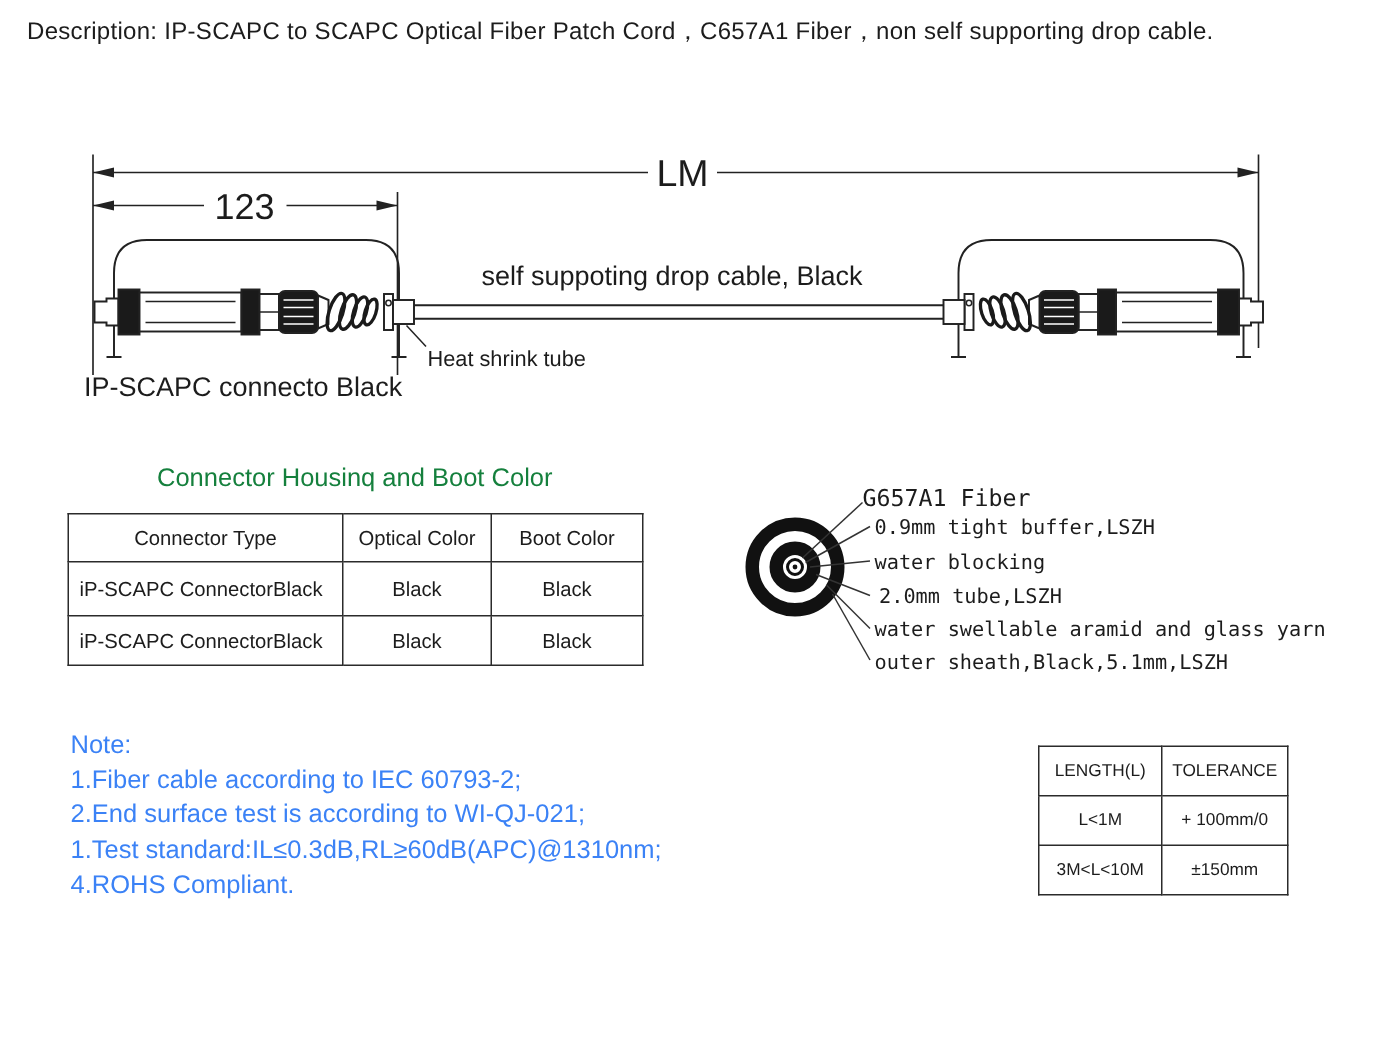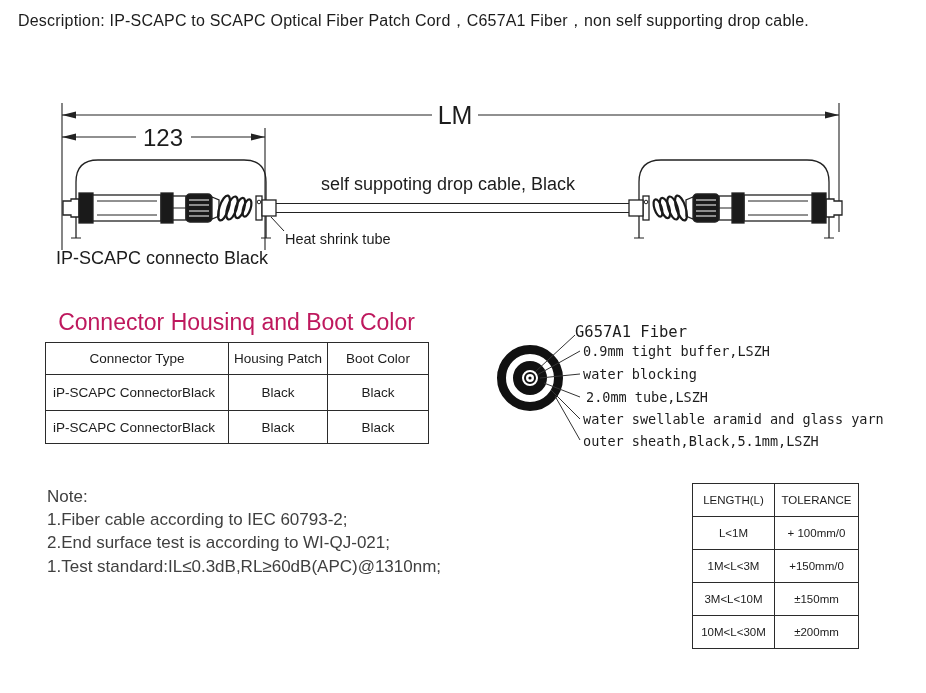--- a/index.html
+++ b/index.html
@@ -14,36 +14,36 @@
   }
   svg text{fill:#1c1c1c;}
   .dimtext{font-family:"Liberation Sans",sans-serif;font-size:24px;}
   .dimtext-big{font-family:"Liberation Sans",sans-serif;font-size:25px;}
   .dwg-label{font-family:"Liberation Sans",sans-serif;font-size:18px;}
   .dwg-label-sm{font-family:"Liberation Sans",sans-serif;font-size:14.5px;}
   .fiber-title{font-family:"DejaVu Sans Mono",monospace;font-size:15.5px;}
   .fiber-label{font-family:"DejaVu Sans Mono",monospace;font-size:13.5px;}
 
   .tbl-title{
-    left:45px;top:309px;width:383px;text-align:center;font-size:23px;color:#be185d;
+    left:45px;top:309px;width:383px;text-align:center;font-size:17px;color:#15803d;
   }
   table.dwg{border-collapse:collapse;table-layout:fixed;background:#fff;}
   table.dwg td,table.dwg th{
     border:1.4px solid #2b2b2b;font-weight:normal;text-align:center;
     padding:0 4px;color:#1c1c1c;overflow:hidden;white-space:nowrap;
   }
   .conn-table{left:45px;top:342px;width:383px;font-size:13.5px;}
   .conn-table col.c1{width:183px;} .conn-table col.c2{width:99px;} .conn-table col.c3{width:101px;}
   .conn-table tr.hdr{height:32px;} .conn-table tr.r1{height:36px;} .conn-table tr.r2{height:33px;}
   .conn-table td.lft{text-align:left;padding-left:7px;margin-top:36px;}
 
-  .notes{left:47px;top:485px;width:480px;font-size:17px;line-height:23.2px;color:#404040;}
+  .notes{left:47px;top:485px;width:480px;font-size:17px;line-height:23.2px;color:#3b82f6;}
   .notes div{white-space:nowrap;}
 
-  .tol-table{left:692px;top:483px;width:166px;font-size:11.5px;}
+  .tol-table{left:692px;top:497px;width:166px;font-size:11.5px;}
   .tol-table col.c1{width:82px;} .tol-table col.c2{width:84px;}
   .tol-table tr{height:33px;}
 </style>
 </head>
 <body>
 
 <div class="sheet">
 
   <div class="abs desc">Description: IP-SCAPC to SCAPC Optical Fiber Patch Cord，C657A1 Fiber，non self supporting drop cable.</div>
 
@@ -143,65 +143,58 @@
   <div class="abs tbl-title">Connector Housinq and Boot Color</div>
   <table class="abs dwg conn-table">
     <colgroup>
         <col class="c1">
         <col class="c2">
         <col class="c3">
       </colgroup>
     <tbody>
         <tr class="hdr">
       <th>Connector Type</th>
-      <th>Housing Patch</th>
+      <th>Optical Color</th>
       <th>Boot Color</th>
     </tr>
     <tr class="r1">
       <td class="lft">iP-SCAPC ConnectorBlack</td>
       <td>Black</td>
       <td>Black</td>
     </tr>
     <tr class="r2">
       <td class="lft">iP-SCAPC ConnectorBlack</td>
       <td>Black</td>
       <td>Black</td>
     </tr>
   </tbody>
     </table>
 
   <div class="abs notes">
     <div>Note:</div>
     <div>1.Fiber cable according to IEC 60793-2;</div>
     <div>2.End surface test is according to WI-QJ-021;</div>
     <div>1.Test standard:IL≤0.3dB,RL≥60dB(APC)@1310nm;</div>
+    <div>4.ROHS Compliant.</div>
   </div>
 
   <table class="abs dwg tol-table">
     <colgroup>
         <col class="c1">
         <col class="c2">
       </colgroup>
     <tbody>
         <tr>
       <th>LENGTH(L)</th>
       <th>TOLERANCE</th>
     </tr>
     <tr>
       <td>L&lt;1M</td>
       <td>+ 100mm/0</td>
     </tr>
     <tr>
-      <td>1M&lt;L&lt;3M</td>
-      <td>+150mm/0</td>
-    </tr>
-    <tr>
       <td>3M&lt;L&lt;10M</td>
       <td>±150mm</td>
     </tr>
-    <tr>
-      <td>10M&lt;L&lt;30M</td>
-      <td>±200mm</td>
-    </tr>
   </tbody>
     </table>
 
 </div>
 
 </body></html>

